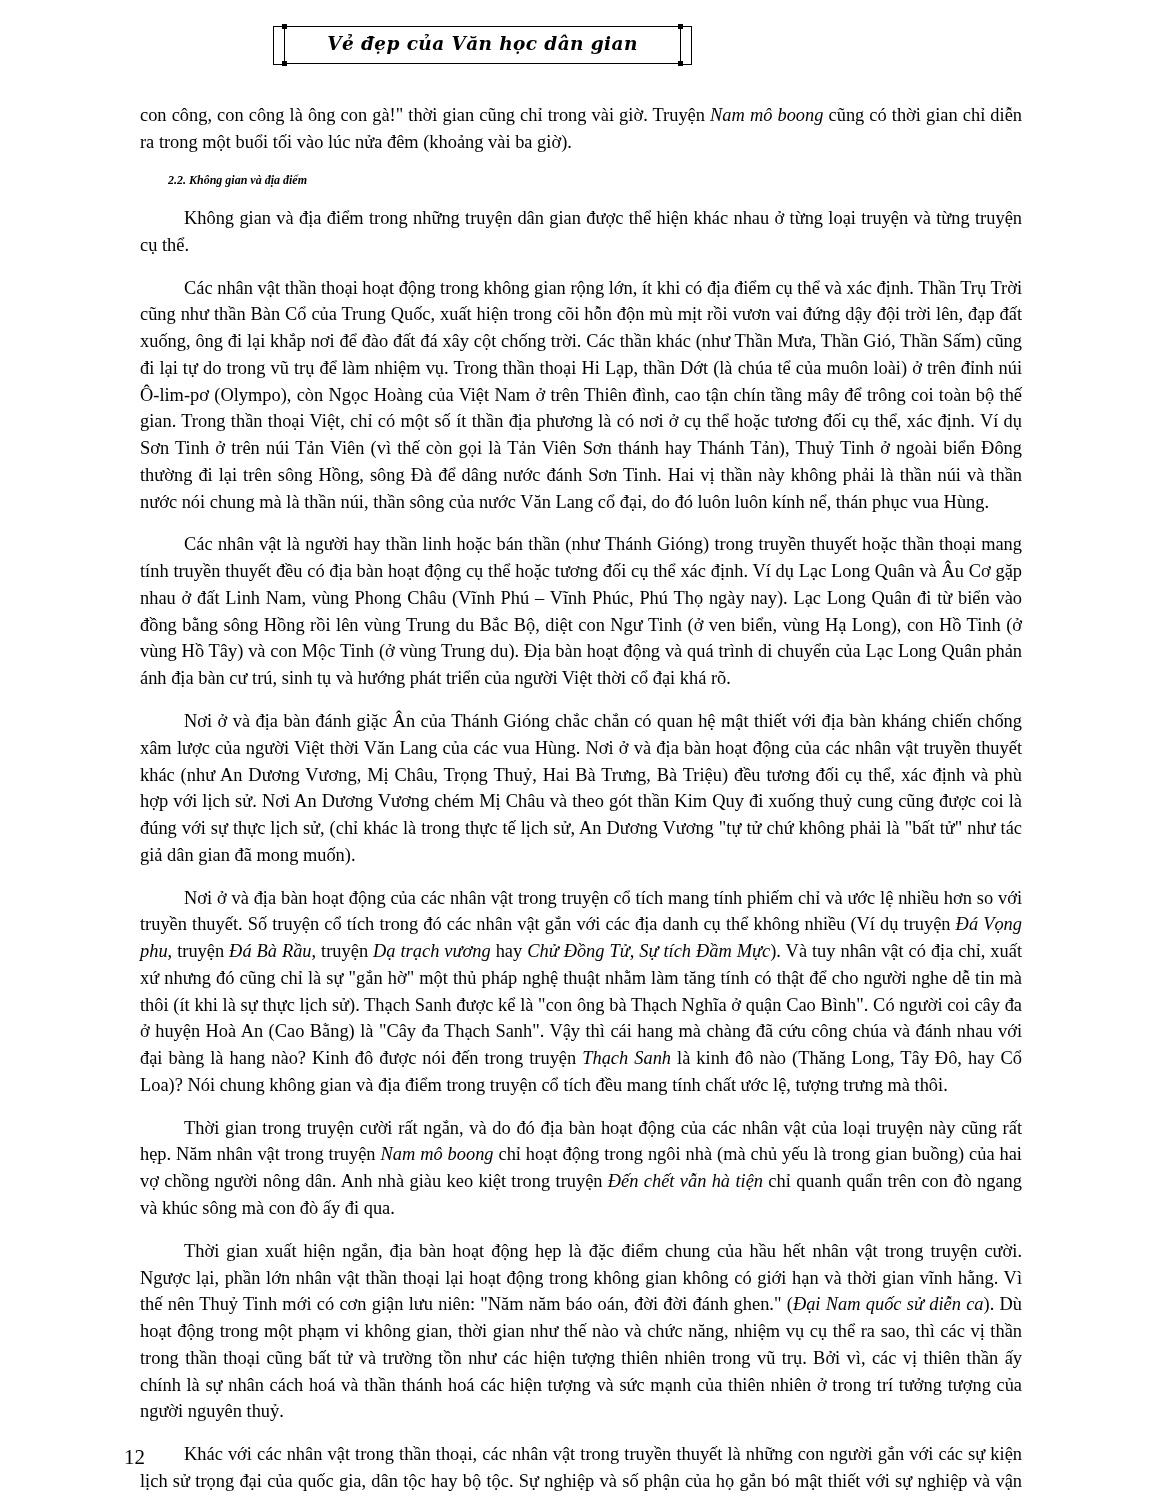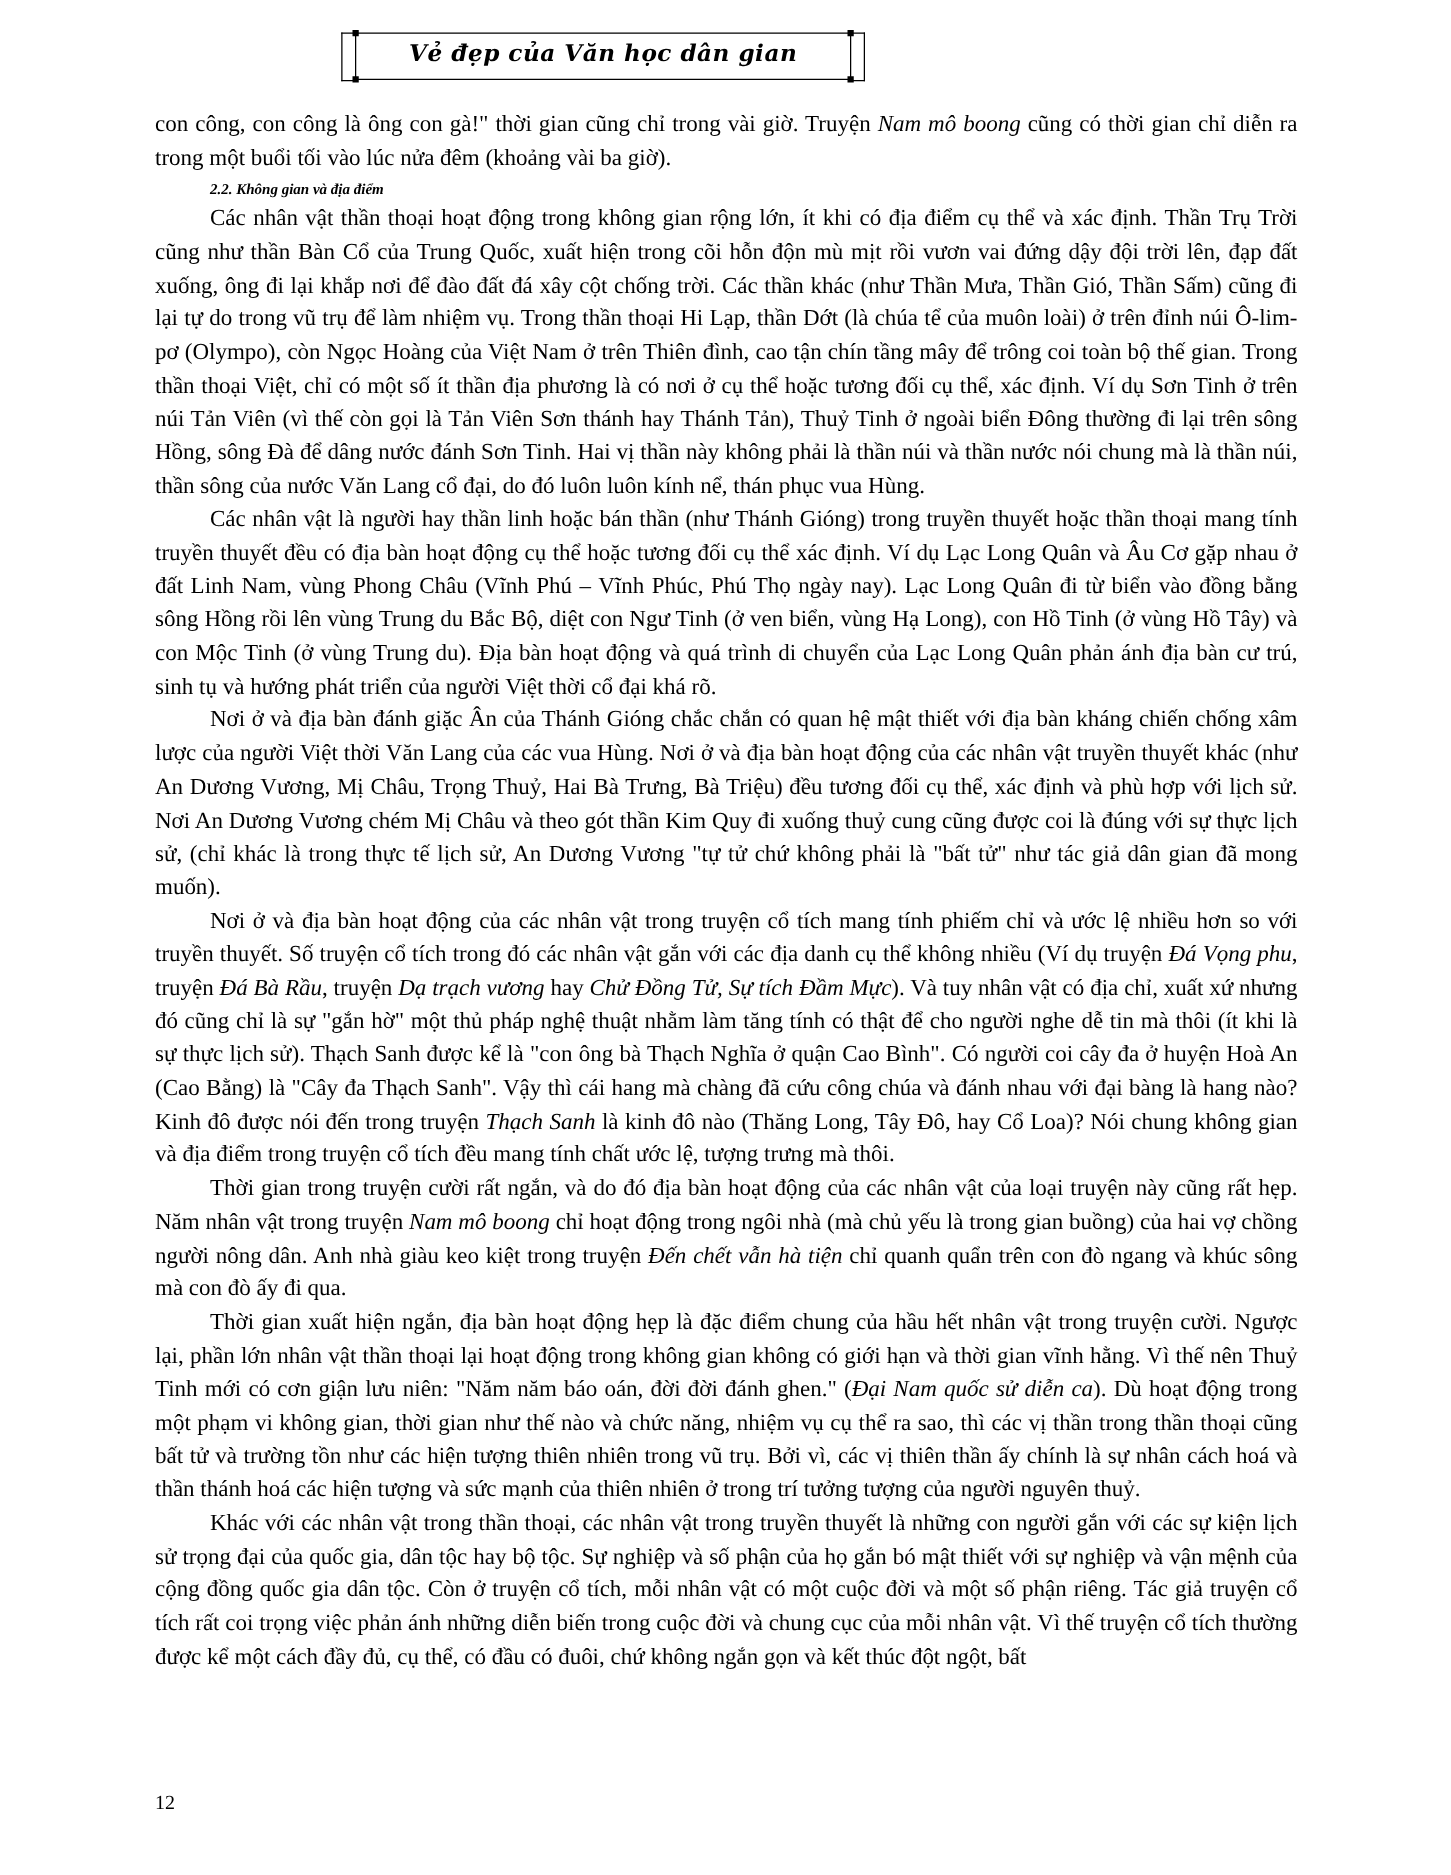--- a/index.html
+++ b/index.html
@@ -82,40 +82,40 @@
     position: absolute;
     top: 86px;
     left: 124px;
     width: 914px;
     font-size: 18.4px;
     line-height: 1.455;
     text-align: justify;
     text-justify: inter-word;
   }
   .content p {
-    margin: 0;
+    margin: 16px;
     text-indent: 44px;
   }
   .content p.noindent {
     text-indent: 0;
   }
   .heading {
     margin: 3px 0 1px 0 !important;
     text-indent: 44px;
     font-weight: bold;
     font-style: italic;
     font-size: 12px;
   }
 
   
   .page-number {
     position: absolute;
     left: 124px;
-    bottom: 48px;
-    font-size: 16px;
+    bottom: 30px;
+    font-size: 21px;
     font-family: "Liberation Serif", serif;
   }
 </style>
 </head>
 <body>
 
 <div class="page">
 
   <div class="header">
     <div class="header-frame">
@@ -123,20 +123,21 @@
       <span class="corner-dot cd-tr"></span>
       <span class="corner-dot cd-bl"></span>
       <span class="corner-dot cd-br"></span>
       <div class="header-title">Vẻ đẹp của Văn học dân gian</div>
     </div>
   </div>
 
   <div class="content" id="content">
       <p class="noindent"><span>con công, con công là ông con gà!" thời gian cũng chỉ trong vài giờ. Truyện </span><span style="font-style: italic;">Nam mô boong</span><span> cũng có thời gian chỉ diễn ra trong một buổi tối vào lúc nửa đêm (khoảng vài ba giờ).</span></p>
       <p class="heading"><span>2.2. Không gian và địa điểm</span></p>
+      <p><span>Không gian và địa điểm trong những truyện dân gian được thể hiện khác nhau ở từng loại truyện và từng truyện cụ thể.</span></p>
       <p><span>Các nhân vật thần thoại hoạt động trong không gian rộng lớn, ít khi có địa điểm cụ thể và xác định. Thần Trụ Trời cũng như thần Bàn Cổ của Trung Quốc, xuất hiện trong cõi hỗn độn mù mịt rồi vươn vai đứng dậy đội trời lên, đạp đất xuống, ông đi lại khắp nơi để đào đất đá xây cột chống trời. Các thần khác (như Thần Mưa, Thần Gió, Thần Sấm) cũng đi lại tự do trong vũ trụ để làm nhiệm vụ. Trong thần thoại Hi Lạp, thần Dớt (là chúa tể của muôn loài) ở trên đỉnh núi Ô-lim-pơ (Olympo), còn Ngọc Hoàng của Việt Nam ở trên Thiên đình, cao tận chín tầng mây để trông coi toàn bộ thế gian. Trong thần thoại Việt, chỉ có một số ít thần địa phương là có nơi ở cụ thể hoặc tương đối cụ thể, xác định. Ví dụ Sơn Tinh ở trên núi Tản Viên (vì thế còn gọi là Tản Viên Sơn thánh hay Thánh Tản), Thuỷ Tinh ở ngoài biển Đông thường đi lại trên sông Hồng, sông Đà để dâng nước đánh Sơn Tinh. Hai vị thần này không phải là thần núi và thần nước nói chung mà là thần núi, thần sông của nước Văn Lang cổ đại, do đó luôn luôn kính nể, thán phục vua Hùng.</span></p>
       <p><span>Các nhân vật là người hay thần linh hoặc bán thần (như Thánh Gióng) trong truyền thuyết hoặc thần thoại mang tính truyền thuyết đều có địa bàn hoạt động cụ thể hoặc tương đối cụ thể xác định. Ví dụ Lạc Long Quân và Âu Cơ gặp nhau ở đất Linh Nam, vùng Phong Châu (Vĩnh Phú – Vĩnh Phúc, Phú Thọ ngày nay). Lạc Long Quân đi từ biển vào đồng bằng sông Hồng rồi lên vùng Trung du Bắc Bộ, diệt con Ngư Tinh (ở ven biển, vùng Hạ Long), con Hồ Tinh (ở vùng Hồ Tây) và con Mộc Tinh (ở vùng Trung du). Địa bàn hoạt động và quá trình di chuyển của Lạc Long Quân phản ánh địa bàn cư trú, sinh tụ và hướng phát triển của người Việt thời cổ đại khá rõ.</span></p>
       <p><span>Nơi ở và địa bàn đánh giặc Ân của Thánh Gióng chắc chắn có quan hệ mật thiết với địa bàn kháng chiến chống xâm lược của người Việt thời Văn Lang của các vua Hùng. Nơi ở và địa bàn hoạt động của các nhân vật truyền thuyết khác (như An Dương Vương, Mị Châu, Trọng Thuỷ, Hai Bà Trưng, Bà Triệu) đều tương đối cụ thể, xác định và phù hợp với lịch sử. Nơi An Dương Vương chém Mị Châu và theo gót thần Kim Quy đi xuống thuỷ cung cũng được coi là đúng với sự thực lịch sử, (chỉ khác là trong thực tế lịch sử, An Dương Vương "tự tử chứ không phải là "bất tử" như tác giả dân gian đã mong muốn).</span></p>
       <p><span>Nơi ở và địa bàn hoạt động của các nhân vật trong truyện cổ tích mang tính phiếm chỉ và ước lệ nhiều hơn so với truyền thuyết. Số truyện cổ tích trong đó các nhân vật gắn với các địa danh cụ thể không nhiều (Ví dụ truyện </span><span style="font-style: italic;">Đá Vọng phu</span><span>, truyện </span><span style="font-style: italic;">Đá Bà Rầu</span><span>, truyện </span><span style="font-style: italic;">Dạ trạch vương</span><span> hay </span><span style="font-style: italic;">Chử Đồng Tử, Sự tích Đầm Mực</span><span>). Và tuy nhân vật có địa chỉ, xuất xứ nhưng đó cũng chỉ là sự "gắn hờ" một thủ pháp nghệ thuật nhằm làm tăng tính có thật để cho người nghe dễ tin mà thôi (ít khi là sự thực lịch sử). Thạch Sanh được kể là "con ông bà Thạch Nghĩa ở quận Cao Bình". Có người coi cây đa ở huyện Hoà An (Cao Bằng) là "Cây đa Thạch Sanh". Vậy thì cái hang mà chàng đã cứu công chúa và đánh nhau với đại bàng là hang nào? Kinh đô được nói đến trong truyện </span><span style="font-style: italic;">Thạch Sanh</span><span> là kinh đô nào (Thăng Long, Tây Đô, hay Cổ Loa)? Nói chung không gian và địa điểm trong truyện cổ tích đều mang tính chất ước lệ, tượng trưng mà thôi.</span></p>
       <p><span>Thời gian trong truyện cười rất ngắn, và do đó địa bàn hoạt động của các nhân vật của loại truyện này cũng rất hẹp. Năm nhân vật trong truyện </span><span style="font-style: italic;">Nam mô boong</span><span> chỉ hoạt động trong ngôi nhà (mà chủ yếu là trong gian buồng) của hai vợ chồng người nông dân. Anh nhà giàu keo kiệt trong truyện </span><span style="font-style: italic;">Đến chết vẫn hà tiện</span><span> chỉ quanh quẩn trên con đò ngang và khúc sông mà con đò ấy đi qua.</span></p>
       <p><span>Thời gian xuất hiện ngắn, địa bàn hoạt động hẹp là đặc điểm chung của hầu hết nhân vật trong truyện cười. Ngược lại, phần lớn nhân vật thần thoại lại hoạt động trong không gian không có giới hạn và thời gian vĩnh hằng. Vì thế nên Thuỷ Tinh mới có cơn giận lưu niên: "Năm năm báo oán, đời đời đánh ghen." (</span><span style="font-style: italic;">Đại Nam quốc sử diễn ca</span><span>). Dù hoạt động trong một phạm vi không gian, thời gian như thế nào và chức năng, nhiệm vụ cụ thể ra sao, thì các vị thần trong thần thoại cũng bất tử và trường tồn như các hiện tượng thiên nhiên trong vũ trụ. Bởi vì, các vị thiên thần ấy chính là sự nhân cách hoá và thần thánh hoá các hiện tượng và sức mạnh của thiên nhiên ở trong trí tưởng tượng của người nguyên thuỷ.</span></p>
       <p><span>Khác với các nhân vật trong thần thoại, các nhân vật trong truyền thuyết là những con người gắn với các sự kiện lịch sử trọng đại của quốc gia, dân tộc hay bộ tộc. Sự nghiệp và số phận của họ gắn bó mật thiết với sự nghiệp và vận mệnh của cộng đồng quốc gia dân tộc. Còn ở truyện cổ tích, mỗi nhân vật có một cuộc đời và một số phận riêng. Tác giả truyện cổ tích rất coi trọng việc phản ánh những diễn biến trong cuộc đời và chung cục của mỗi nhân vật. Vì thế truyện cổ tích thường được kể một cách đầy đủ, cụ thể, có đầu có đuôi, chứ không ngắn gọn và kết thúc đột ngột, bất</span></p>
     </div>
 
   <div class="page-number">12</div>

